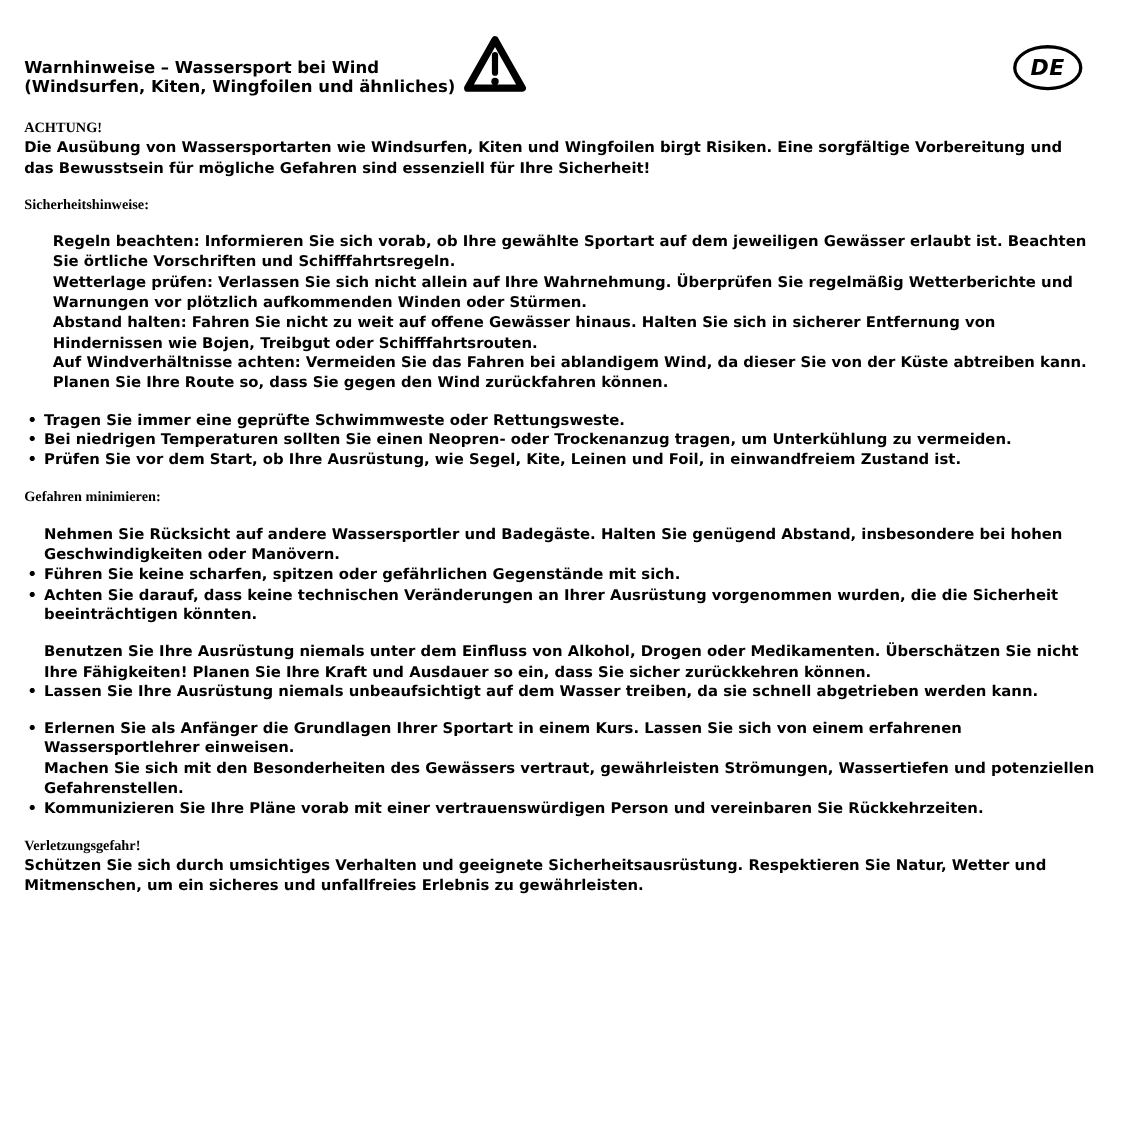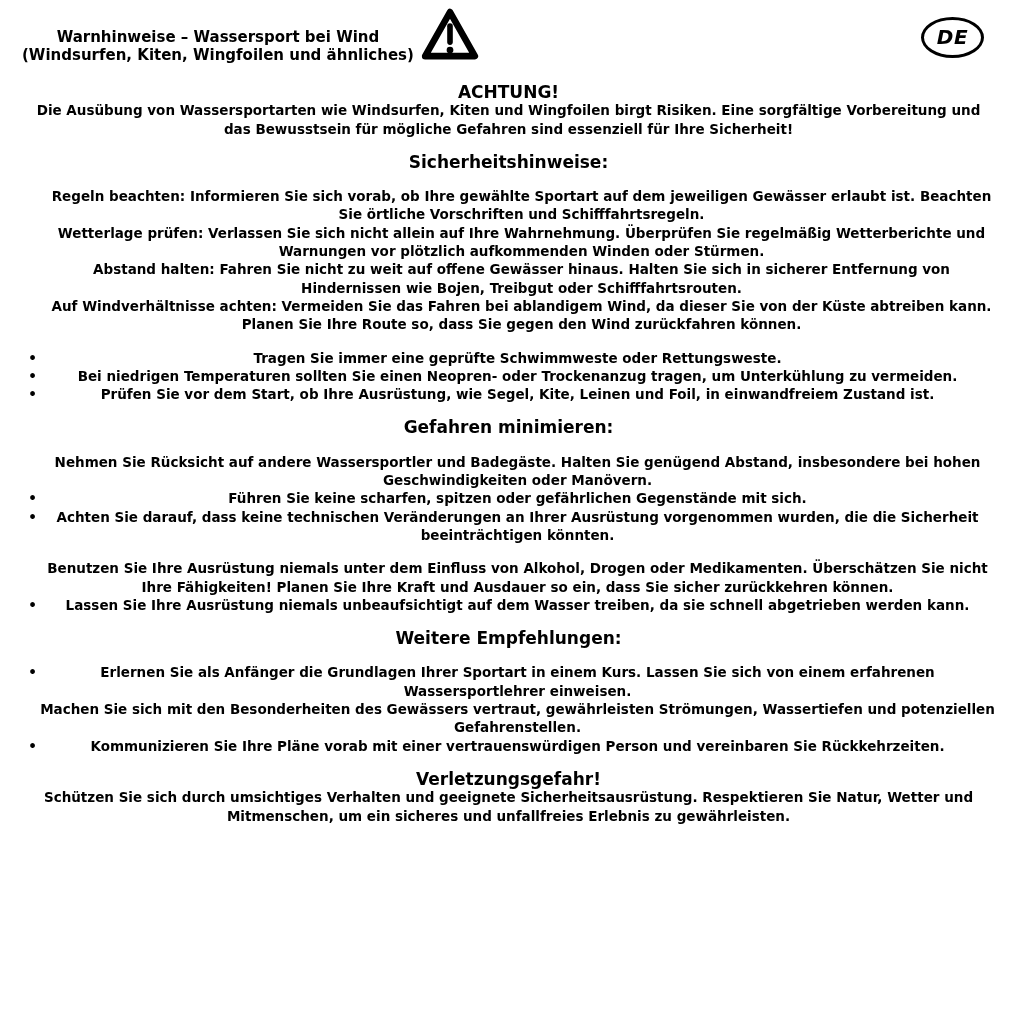--- a/index.html
+++ b/index.html
@@ -4,41 +4,41 @@
 <style>
   * { margin: 0; padding: 0; box-sizing: border-box; }
   html, body { background: #ffffff; }
   body {
     width: 1020px; height: 1026px; overflow: hidden;
     font-family: "DejaVu Sans", "Liberation Sans", sans-serif;
     color: #000000;
     font-size: 13.5px;
     line-height: 18.3px;
   }
-  .page { padding: 4px 25px 0 22px; text-align: center; }
+  .page { padding: 28px 25px 0 22px; }
 
   
   .doc-header { display: flex; align-items: flex-start; }
   .title-block { margin-top: 24px; }
   .title-line { font-size: 15px; font-weight: bold; line-height: 18px; white-space: nowrap; }
   .warning-icon { margin: 2px 0 0 6px; flex: 0 0 auto; }
   .warning-icon svg { display: block; }
   .lang-badge {
     margin-left: auto; margin-top: 13px; margin-right: 11px;
     width: 63px; height: 41px;
     border: 3.5px solid #000; border-radius: 50%;
     display: flex; align-items: center; justify-content: center;
     font-size: 20px; font-weight: bold; letter-spacing: 0.5px; font-style: italic;
   }
 
   
   .doc-body { margin-top: 18px; }
   .section { margin-top: 15px; }
   .section.first { margin-top: 0; }
-  .heading { font-size: 17px; font-weight: bold; }
+  .heading { font-size: 13px; font-weight: bold; font-family: Liberation Serif, serif; }
   .heading.gap-after { margin-bottom: 16px; }
   .para { max-width: 973px; font-weight: bold; }
   .indent { margin-left: 26px; }
   .list { }
   .li { display: flex; padding-left: 3px; }
   .li .marker { flex: 0 0 15px; width: 15px; }
   .li.plain { padding-left: 18px; }
   .li .li-text { flex: 1; }
 </style>
 </head>
@@ -120,21 +120,20 @@
           <span class="li-text">Benutzen Sie Ihre Ausrüstung niemals unter dem Einfluss von Alkohol, Drogen oder Medikamenten. Überschätzen Sie nicht Ihre Fähigkeiten! Planen Sie Ihre Kraft und Ausdauer so ein, dass Sie sicher zurückkehren können.</span>
         </div>
         <div class="li">
           <span class="marker">•</span>
           <span class="li-text">Lassen Sie Ihre Ausrüstung niemals unbeaufsichtigt auf dem Wasser treiben, da sie schnell abgetrieben werden kann.</span>
         </div>
       </div>
     </section>
 
     <section class="section">
-      <div class="heading gap-after">Weitere Empfehlungen:</div>
       <div class="list para">
         <div class="li">
           <span class="marker">•</span>
           <span class="li-text">Erlernen Sie als Anfänger die Grundlagen Ihrer Sportart in einem Kurs. Lassen Sie sich von einem erfahrenen Wassersportlehrer einweisen.</span>
         </div>
         <div class="li plain">
 
           <span class="li-text">Machen Sie sich mit den Besonderheiten des Gewässers vertraut, gewährleisten Strömungen, Wassertiefen und potenziellen Gefahrenstellen.</span>
         </div>
         <div class="li">

